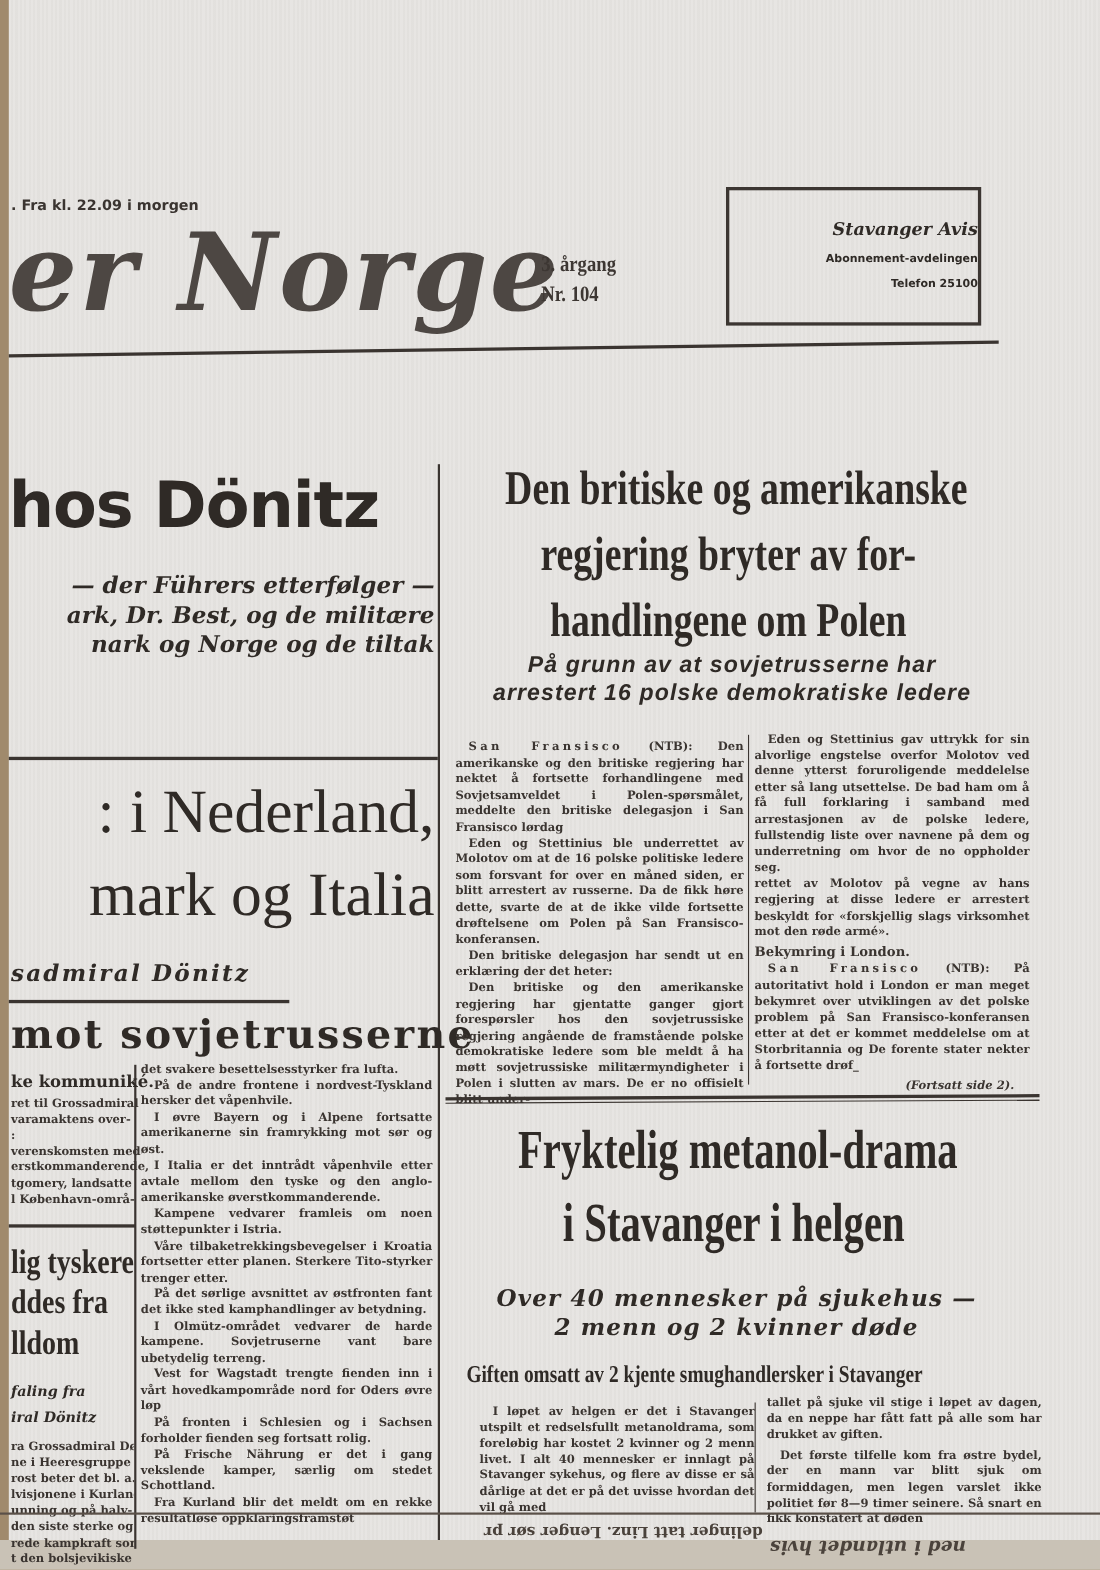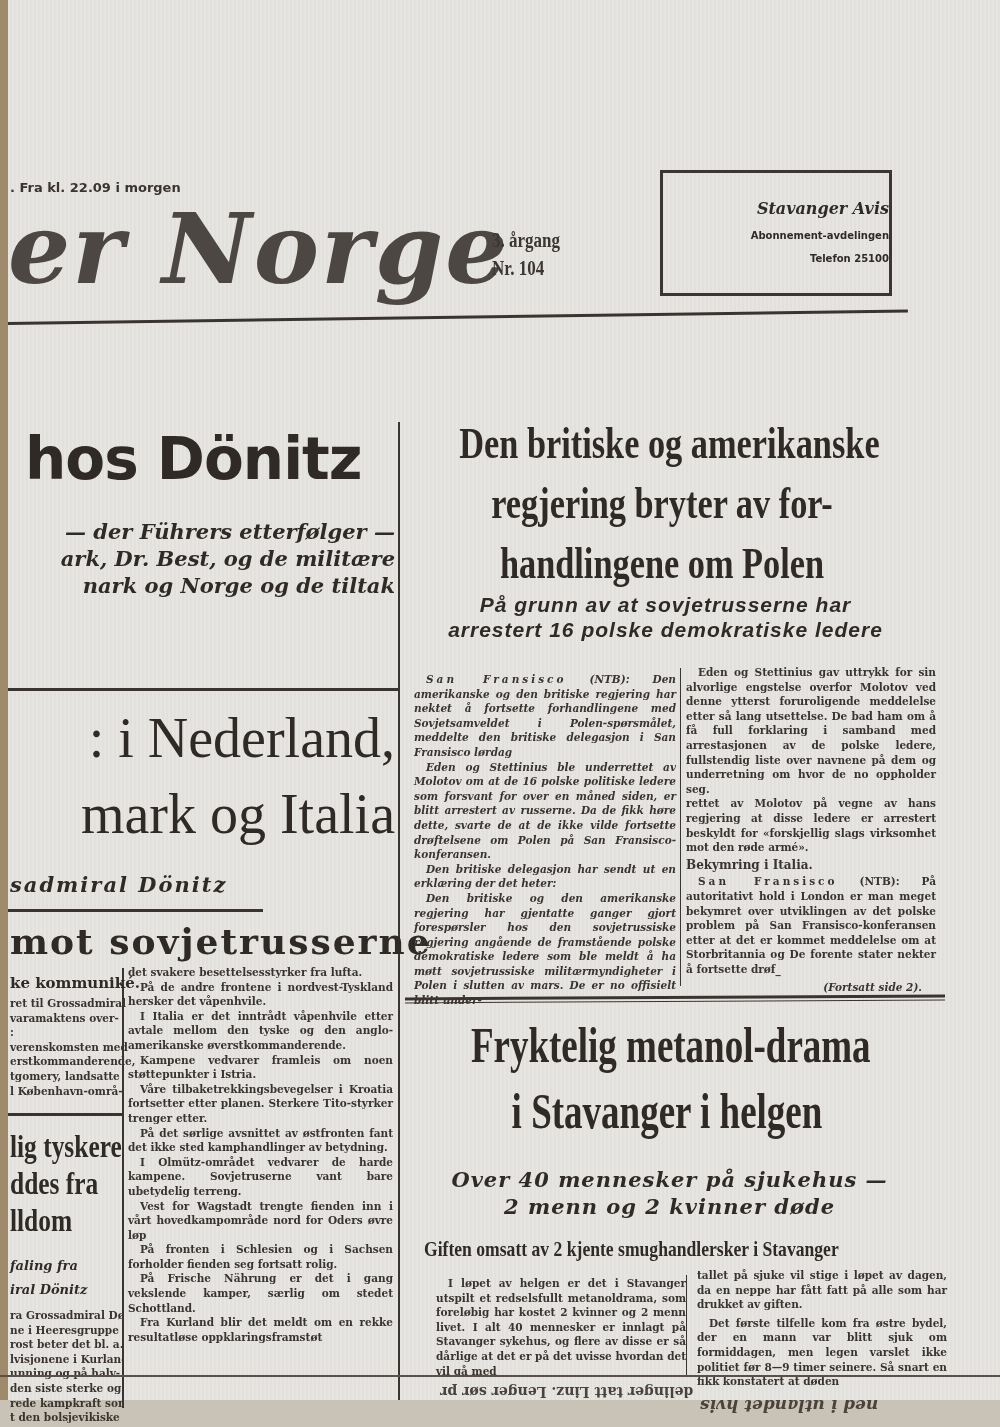--- a/index.html
+++ b/index.html
@@ -35,42 +35,42 @@
   }
   .subbox .name { margin-top: 26px; font-family: "DejaVu Serif", serif; font-style: italic; font-weight: bold; font-size: 16px; }
   .subbox .line { font-family: "DejaVu Sans", sans-serif; font-weight: bold; font-size: 10px; margin-top: 12px; padding-left: 36px; }
   .rule { background: #3a3430; }
   .hline1 { left: 8px; top: 322px; width: 900px; height: 3px; transform: rotate(-0.8deg); transform-origin: left; }
   .vline-mid { left: 398px; top: 422px; width: 2px; height: 978px; }
   .vline-mid2 { left: 680px; top: 668px; width: 1px; height: 318px; }
   .vline-left { left: 122px; top: 968px; width: 2px; height: 440px; }
   .vline-right2 { left: 686px; top: 1275px; width: 1px; height: 100px; }
 
-  .h-donitz { left: 8px; top: 425px; font-family: "DejaVu Sans", sans-serif; font-weight: bold; font-size: 58px; letter-spacing: -1px; padding-left: 17px; }
+  .h-donitz { left: 8px; top: 425px; font-family: "DejaVu Sans", sans-serif; font-weight: bold; font-size: 58px; letter-spacing: -1px; }
   .deck-left { left: 10px; top: 518px; width: 385px; font-family: "DejaVu Serif", serif; font-style: italic; font-weight: bold;
     font-size: 21px; line-height: 27px; text-align: right; white-space: nowrap; }
   .hline2 { left: 8px; top: 688px; width: 390px; height: 3px; }
   .h-nederland { left: 10px; top: 700px; width: 385px; text-align: right; font-family: "Liberation Serif", serif; font-size: 56px; line-height: 76px; white-space: nowrap; }
   .h-admiral { left: 10px; top: 872px; font-family: "DejaVu Serif", serif; font-style: italic; font-weight: bold; font-size: 21px; letter-spacing: 2px; }
   .hline3 { left: 8px; top: 909px; width: 255px; height: 3px; }
   .h-mot { left: 10px; top: 920px; font-family: "DejaVu Serif", serif; font-weight: bold; font-size: 36px; letter-spacing: 2px; }
   .small-col { font-family: "DejaVu Serif", serif; font-weight: bold; font-size: 10.5px; line-height: 14.6px; color: #3a3430; }
   .kommunike { left: 10px; top: 974px; font-family: "DejaVu Serif", serif; font-weight: bold; font-size: 15px; }
   .kom-body { left: 10px; top: 996px; width: 112px; white-space: nowrap; }
   .hline4 { left: 8px; top: 1113px; width: 115px; height: 3px; }
   .h-tyskere { left: 10px; top: 1128px; font-family: "Liberation Serif", serif; font-weight: bold; font-size: 31px; line-height: 37px; transform: scaleX(0.82); transform-origin: left; white-space: nowrap; }
   .h-tyskere-sub { left: 10px; top: 1254px; font-family: "DejaVu Serif", serif; font-style: italic; font-weight: bold; font-size: 13px; line-height: 24px; white-space: nowrap; }
   .tyskere-body { left: 10px; top: 1308px; width: 112px; white-space: nowrap; overflow: hidden; }
   .mid-body { left: 128px; top: 965px; width: 265px; }
 
   .h-britiske { left: 402px; top: 414px; width: 520px; text-align: center; font-family: "Liberation Serif", serif; font-weight: bold;
     font-size: 44px; line-height: 60px; transform: scaleX(0.78); transform-origin: center top; white-space: nowrap; }
   .deck-right { left: 408px; top: 592px; width: 515px; text-align: center; font-family: Liberation Sans, sans-serif; font-style: italic; font-weight: bold;
     font-size: 21px; line-height: 25px; letter-spacing: 1px; white-space: nowrap; }
-  .col-a { left: 414px; top: 672px; width: 262px; font-style: italic; }
+  .col-a { left: 414px; top: 672px; width: 262px; }
   .col-b { left: 686px; top: 665px; width: 250px; }
   .p { margin: 0; text-align: justify; }
   .ind { text-indent: 12px; }
   .spaced { letter-spacing: 3px; }
   .subhead { margin: 3px 0 2px; }
   .fortsatt { text-align: right; font-style: italic; margin-top: 4px; padding-right: 14px; }
   .hline5 { left: 405px; top: 996px; width: 540px; height: 3px; transform: rotate(-0.3deg); }
   .hline5b { left: 405px; top: 1001px; width: 540px; height: 1px; transform: rotate(-0.3deg); }
 
   .h-metanol { left: 402px; top: 1012px; width: 530px; text-align: center; font-family: "Liberation Serif", serif; font-weight: bold;
@@ -133,20 +133,21 @@
   <div>verenskomsten med</div>
   <div>erstkommanderende,</div>
   <div>tgomery, landsatte</div>
   <div>l København-områ-</div>
 </div>
 <div class="abs rule hline4"></div>
 
 <div class="abs small-col mid-body">
   <p class="p">det svakere besettelsesstyrker fra lufta.</p>
   <p class="p ind">På de andre frontene i nordvest-Tyskland hersker det våpenhvile.</p>
+  <p class="p ind">I øvre Bayern og i Alpene fortsatte amerikanerne sin framrykking mot sør og øst.</p>
   <p class="p ind">I Italia er det inntrådt våpenhvile etter avtale mellom den tyske og den anglo-amerikanske øverstkommanderende.</p>
   <p class="p ind">Kampene vedvarer framleis om noen støttepunkter i Istria.</p>
   <p class="p ind">Våre tilbaketrekkingsbevegelser i Kroatia fortsetter etter planen. Sterkere Tito-styrker trenger etter.</p>
   <p class="p ind">På det sørlige avsnittet av østfronten fant det ikke sted kamphandlinger av betydning.</p>
   <p class="p ind">I Olmütz-området vedvarer de harde kampene. Sovjetruserne vant bare ubetydelig terreng.</p>
   <p class="p ind">Vest for Wagstadt trengte fienden inn i vårt hovedkampområde nord for Oders øvre løp</p>
   <p class="p ind">På fronten i Schlesien og i Sachsen forholder fienden seg fortsatt rolig.</p>
   <p class="p ind">På Frische Nährung er det i gang vekslende kamper, særlig om stedet Schottland.</p>
   <p class="p ind">Fra Kurland blir det meldt om en rekke resultatløse oppklaringsframstøt</p>
 </div>
@@ -182,21 +183,21 @@
 </div>
 <div class="abs small-col col-a">
   <p class="p ind"><span class="spaced">San Fransisco</span> <span>(NTB): Den amerikanske og den britiske regjering har nektet å fortsette forhandlingene med Sovjetsamveldet i Polen-spørsmålet, meddelte den britiske delegasjon i San Fransisco lørdag</span></p>
   <p class="p ind">Eden og Stettinius ble underrettet av Molotov om at de 16 polske politiske ledere som forsvant for over en måned siden, er blitt arrestert av russerne. Da de fikk høre dette, svarte de at de ikke vilde fortsette drøftelsene om Polen på San Fransisco-konferansen.</p>
   <p class="p ind">Den britiske delegasjon har sendt ut en erklæring der det heter:</p>
   <p class="p ind">Den britiske og den amerikanske regjering har gjentatte ganger gjort forespørsler hos den sovjetrussiske regjering angående de framstående polske demokratiske ledere som ble meldt å ha møtt sovjetrussiske militærmyndigheter i Polen i slutten av mars. De er no offisielt blitt under-</p>
 </div>
 <div class="abs small-col col-b">
   <p class="p ind">Eden og Stettinius gav uttrykk for sin alvorlige engstelse overfor Molotov ved denne ytterst foruroligende meddelelse etter så lang utsettelse. De bad ham om å få full forklaring i samband med arrestasjonen av de polske ledere, fullstendig liste over navnene på dem og underretning om hvor de no oppholder seg.</p>
   <p class="p">rettet av Molotov på vegne av hans regjering at disse ledere er arrestert beskyldt for «forskjellig slags virksomhet mot den røde armé».</p>
-  <div class="subhead" style="font-size:12px;">Bekymring i Italia.</div>
+  <div class="subhead" style="font-size:12px;">Bekymring i London.</div>
   <p class="p ind"><span class="spaced">San Fransisco</span> <span>(NTB): På autoritativt hold i London er man meget bekymret over utviklingen av det polske problem på San Fransisco-konferansen etter at det er kommet meddelelse om at Storbritannia og De forente stater nekter å fortsette drøf_</span></p>
   <div class="fortsatt">(Fortsatt side 2).</div>
 </div>
 <div class="abs rule hline5"></div>
 <div class="abs rule hline5b"></div>
 
 <div class="abs h-metanol">
   <div>Fryktelig metanol-drama</div>
   <div>i Stavanger i helgen</div>
 </div>

